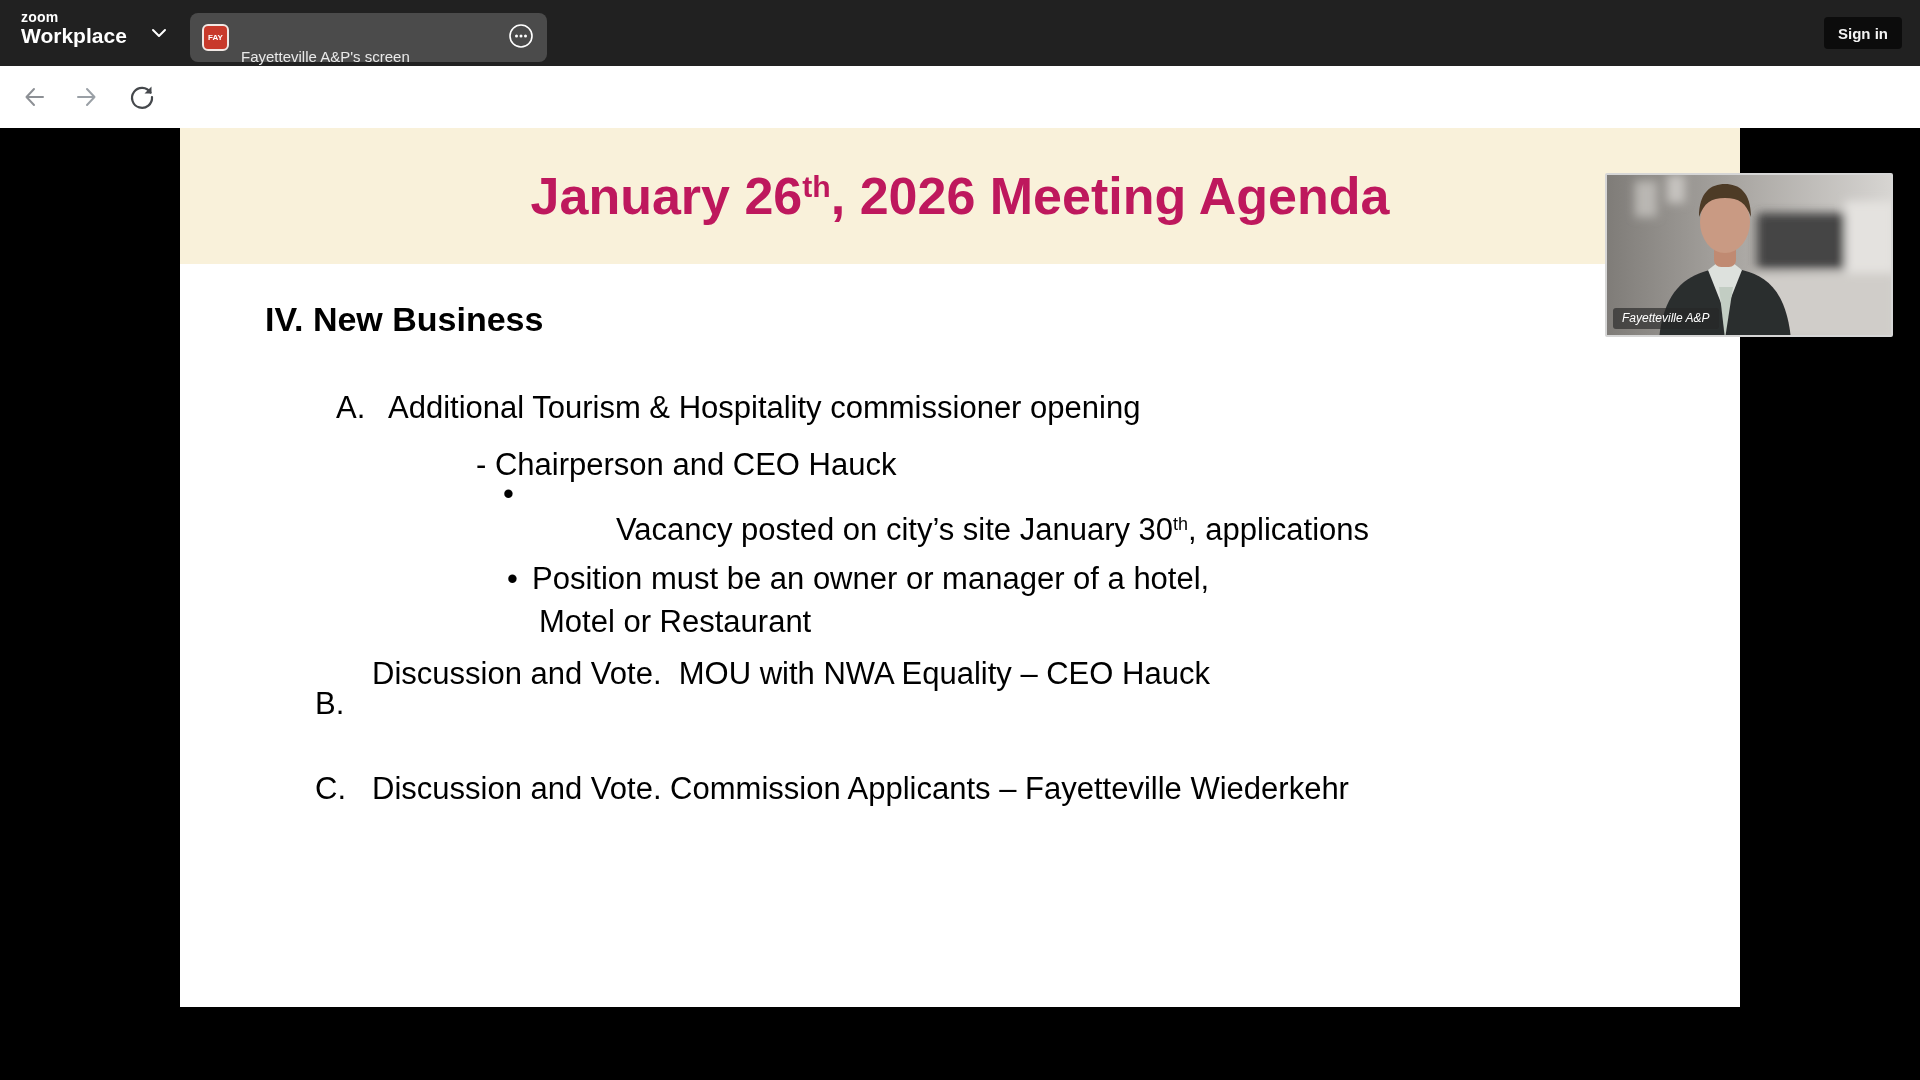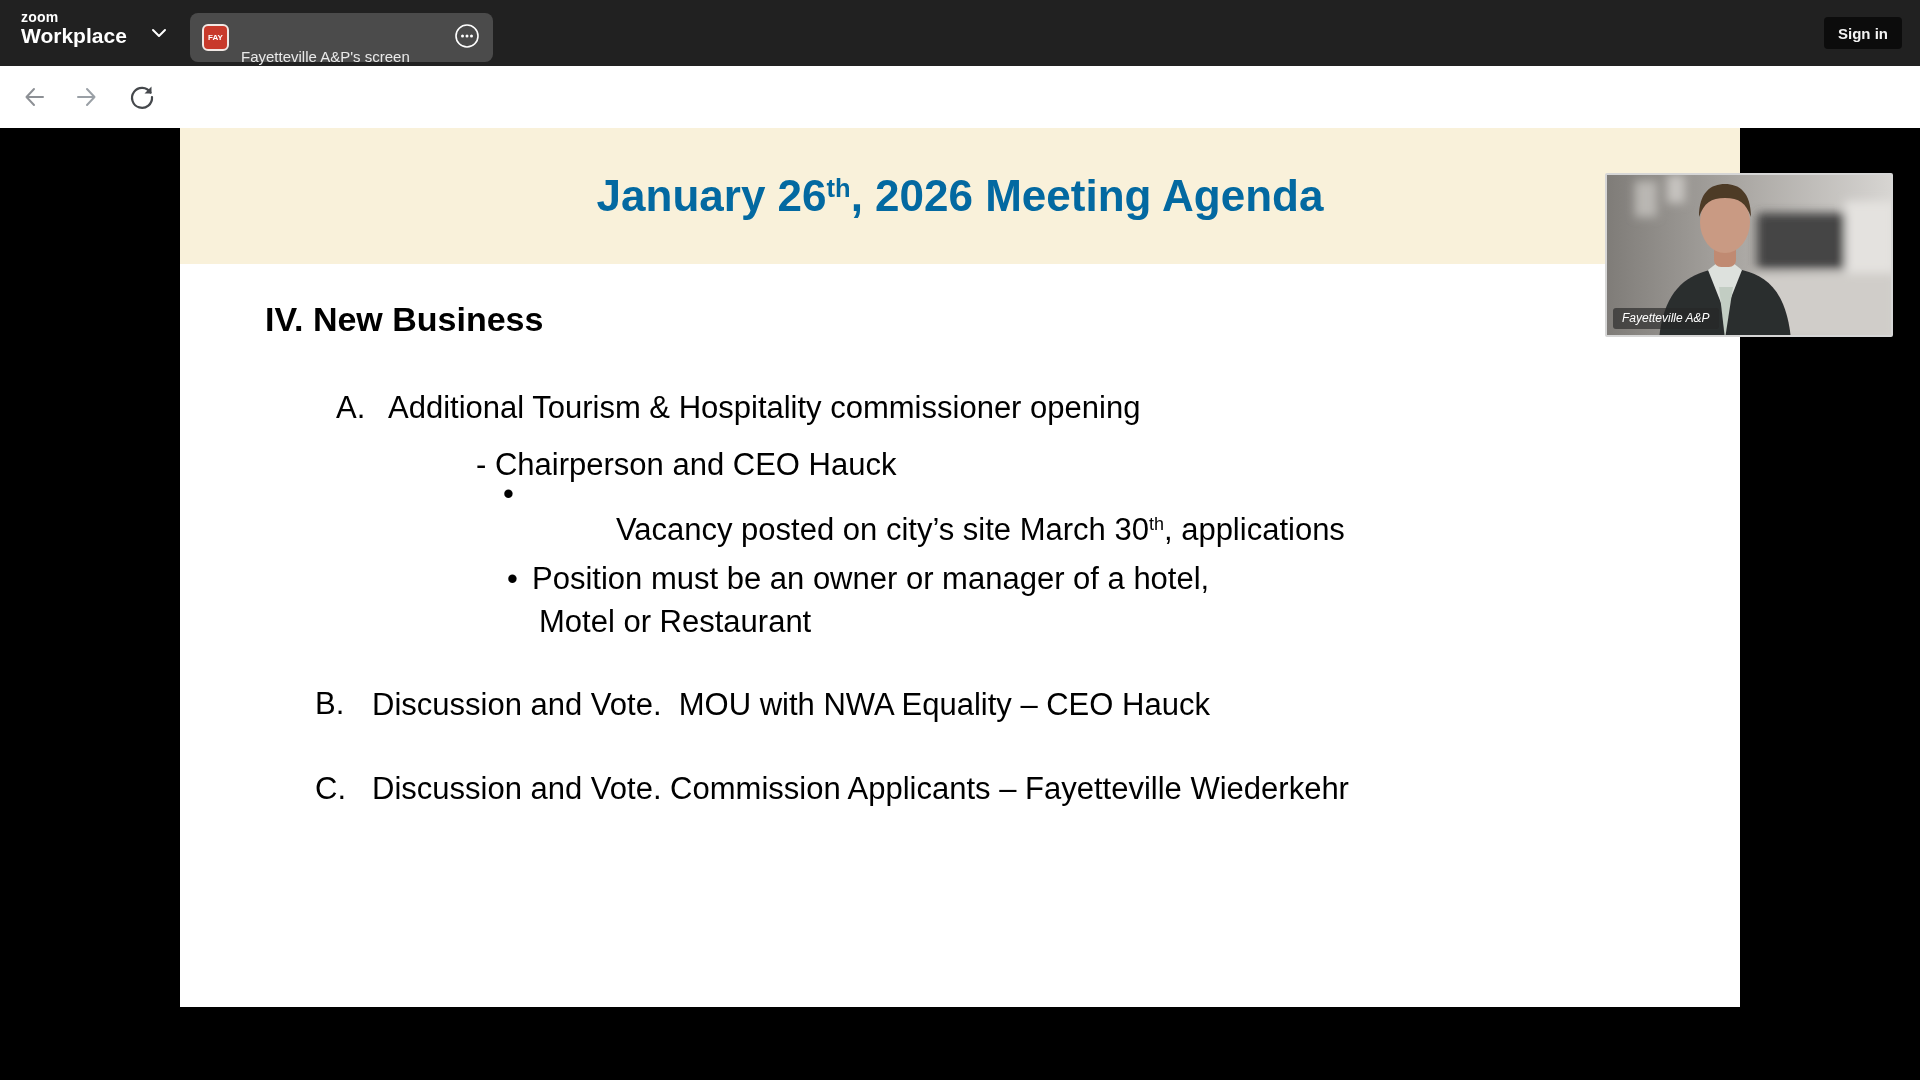--- a/index.html
+++ b/index.html
@@ -6,21 +6,21 @@
   html,body { width:1920px; height:1080px; overflow:hidden; background:#000; }
   body { font-family:"Liberation Sans", sans-serif; }
   .screen { position:relative; width:1920px; height:1080px; background:#000; }
 
   
   .titlebar { position:absolute; left:0; top:0; width:1920px; height:66px; background:#212121; }
   .brand { position:absolute; left:21px; top:10px; color:#fff; line-height:1.05; }
   .brand-top { font-size:14px; font-weight:700; letter-spacing:.2px; }
   .brand-bottom { font-size:21px; font-weight:600; }
   .brand-chevron { position:absolute; left:150px; top:26px; }
-  .share-tab { position:absolute; left:190px; top:13px; width:303px; height:49px; background:#4b4b4b;
+  .share-tab { position:absolute; left:190px; top:13px; width:357px; height:49px; background:#4b4b4b;
                border-radius:8px; display:flex; align-items:center; padding:0 12px; }
   .favicon { width:27px; height:27px; border-radius:6px; background:#c83a2b; border:2px solid #f1e8e4;
              color:#fff; font-size:8px; font-weight:700; display:flex; align-items:center; justify-content:center;
              flex:0 0 auto; }
   .tab-label { color:#e9e9e9; font-size:15px; margin-left:12px; flex:1 1 auto; white-space:nowrap;
                overflow:hidden;margin-top:37px; }
   .tab-more { flex:0 0 auto; margin-left:8px; }
   .signin-btn { position:absolute; right:18px; top:17px; height:32px; padding:0 14px; background:#0c0c0c;
                 color:#f4f4f4; font-size:15px; border:none; border-radius:4px; font-family:inherit;font-weight:bold; }
 
@@ -39,21 +39,21 @@
   .avatar { position:absolute; left:1833px; top:79px; width:35px; height:35px; border-radius:50%;
             background:#c5221f; color:#fff; font-size:15px; font-weight:700; display:flex;
             align-items:center; justify-content:center; border:none; }
   .kebab-btn { position:absolute; left:1878px; top:80px; width:30px; height:32px; border:none; background:none; }
 
   
   .content { position:absolute; left:0; top:128px; width:1920px; height:952px; background:#000; }
   .slide { position:absolute; left:180px; top:0; width:1560px; height:879px; background:#ffffff; color:#000; }
   .slide-header { position:absolute; left:0; top:0; width:1560px; height:136px; background:#f9f1da;
                   display:flex; align-items:center; justify-content:center; }
-  .slide-title { font-size:44px; font-weight:700; color:#0369a1; }
+  .slide-title { font-size:52px; font-weight:700; color:#be185d; }
   sup.sp { font-size:58%; position:relative; top:-0.55em; vertical-align:baseline; font-weight:inherit; }
   .line { position:absolute; white-space:pre; font-size:31px; color:#000; }
   .sec-heading { font-size:34px; font-weight:700; }
 
   
   .video-thumb { position:absolute; left:1605px; top:45px; width:288px; height:164px; border:2px solid #d6d6d6;
                  border-radius:2px; overflow:hidden; background:#9a9792; }
   .video-thumb svg { display:block; }
   .name-tag { position:absolute; left:6px; bottom:6px; background:rgba(38,38,38,.65); color:#fff;
               font-size:12px; padding:3px 9px 4px; border-radius:3px; white-space:nowrap;font-style:italic; }
@@ -155,29 +155,29 @@
 
       <div class="line sec-heading" style="left:85px; top:172px;">IV. New Business</div>
 
       <div class="line" style="left:156px; top:262px;">A.</div>
       <div class="line" style="left:208px; top:262px;">Additional Tourism &amp; Hospitality commissioner opening</div>
 
       <div class="line" style="left:296px; top:306px;margin-top:13px;">- Chairperson and CEO Hauck</div>
 
       <div class="line" style="left:323px; top:348px;">•</div>
       <div class="line" style="left:367px; top:348px;">
-        <span>Vacancy posted on city’s site March 30</span><sup class="sp">th</sup><span>, applications</span>
+        <span>Vacancy posted on city’s site January 30</span><sup class="sp">th</sup><span>, applications</span>
       </div>
 
       <div class="line" style="left:327px; top:433px;">•</div>
       <div class="line" style="left:352px; top:433px;">Position must be an owner or manager of a hotel,</div>
       <div class="line" style="left:359px; top:476px;">Motel or Restaurant</div>
 
       <div class="line" style="left:135px; top:558px;">B.</div>
-      <div class="line" style="left:192px; top:559px;">Discussion and Vote.  MOU with NWA Equality – CEO Hauck</div>
+      <div class="line" style="left:192px; top:528px;">Discussion and Vote.  MOU with NWA Equality – CEO Hauck</div>
 
       <div class="line" style="left:135px; top:643px;">C.</div>
       <div class="line" style="left:192px; top:643px;">Discussion and Vote. Commission Applicants – Fayetteville Wiederkehr</div>
     </div>
 
     <div class="video-thumb">
       <svg width="288" height="164" viewBox="0 0 288 164">
         <defs>
           <linearGradient id="vbg" x1="0" y1="0" x2="1" y2="0">
             <stop offset="0" stop-color="#7f7c78"></stop>

